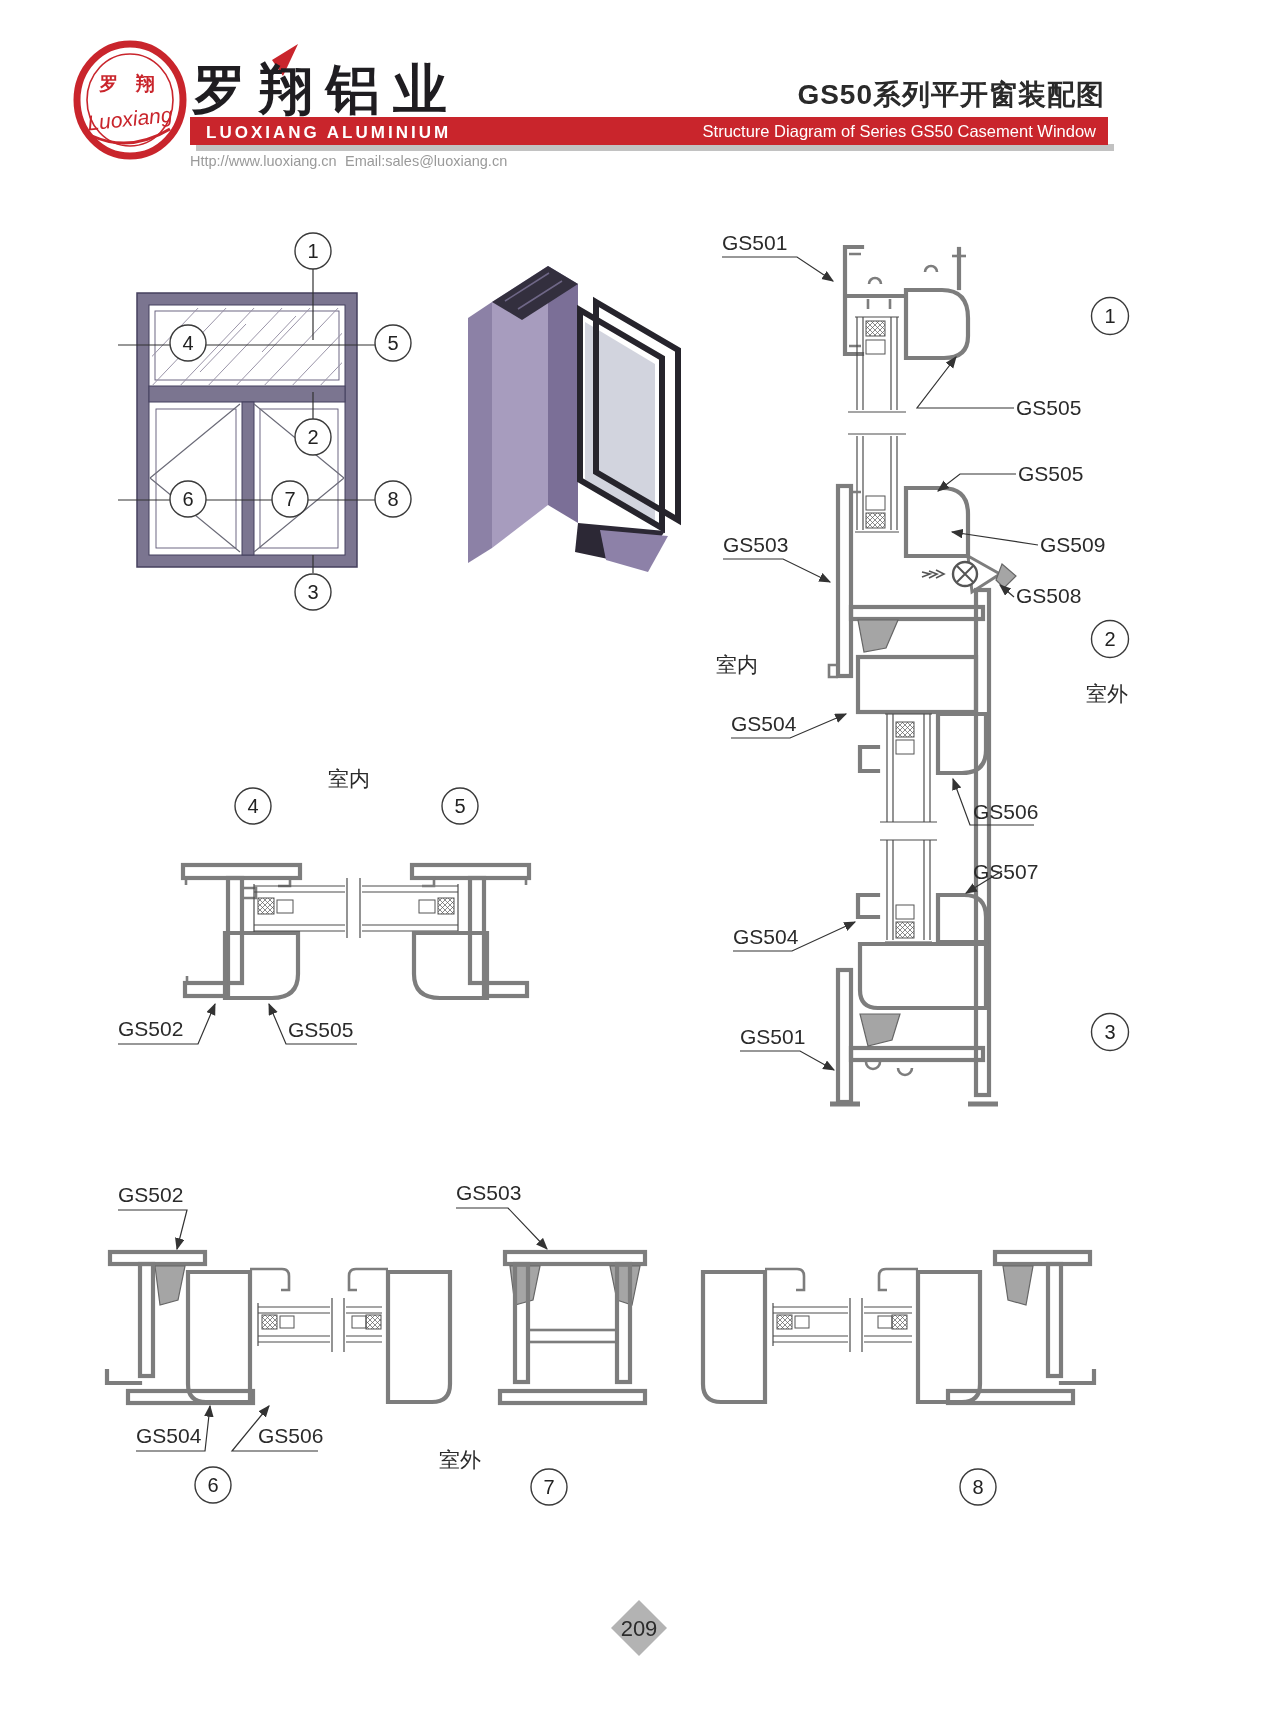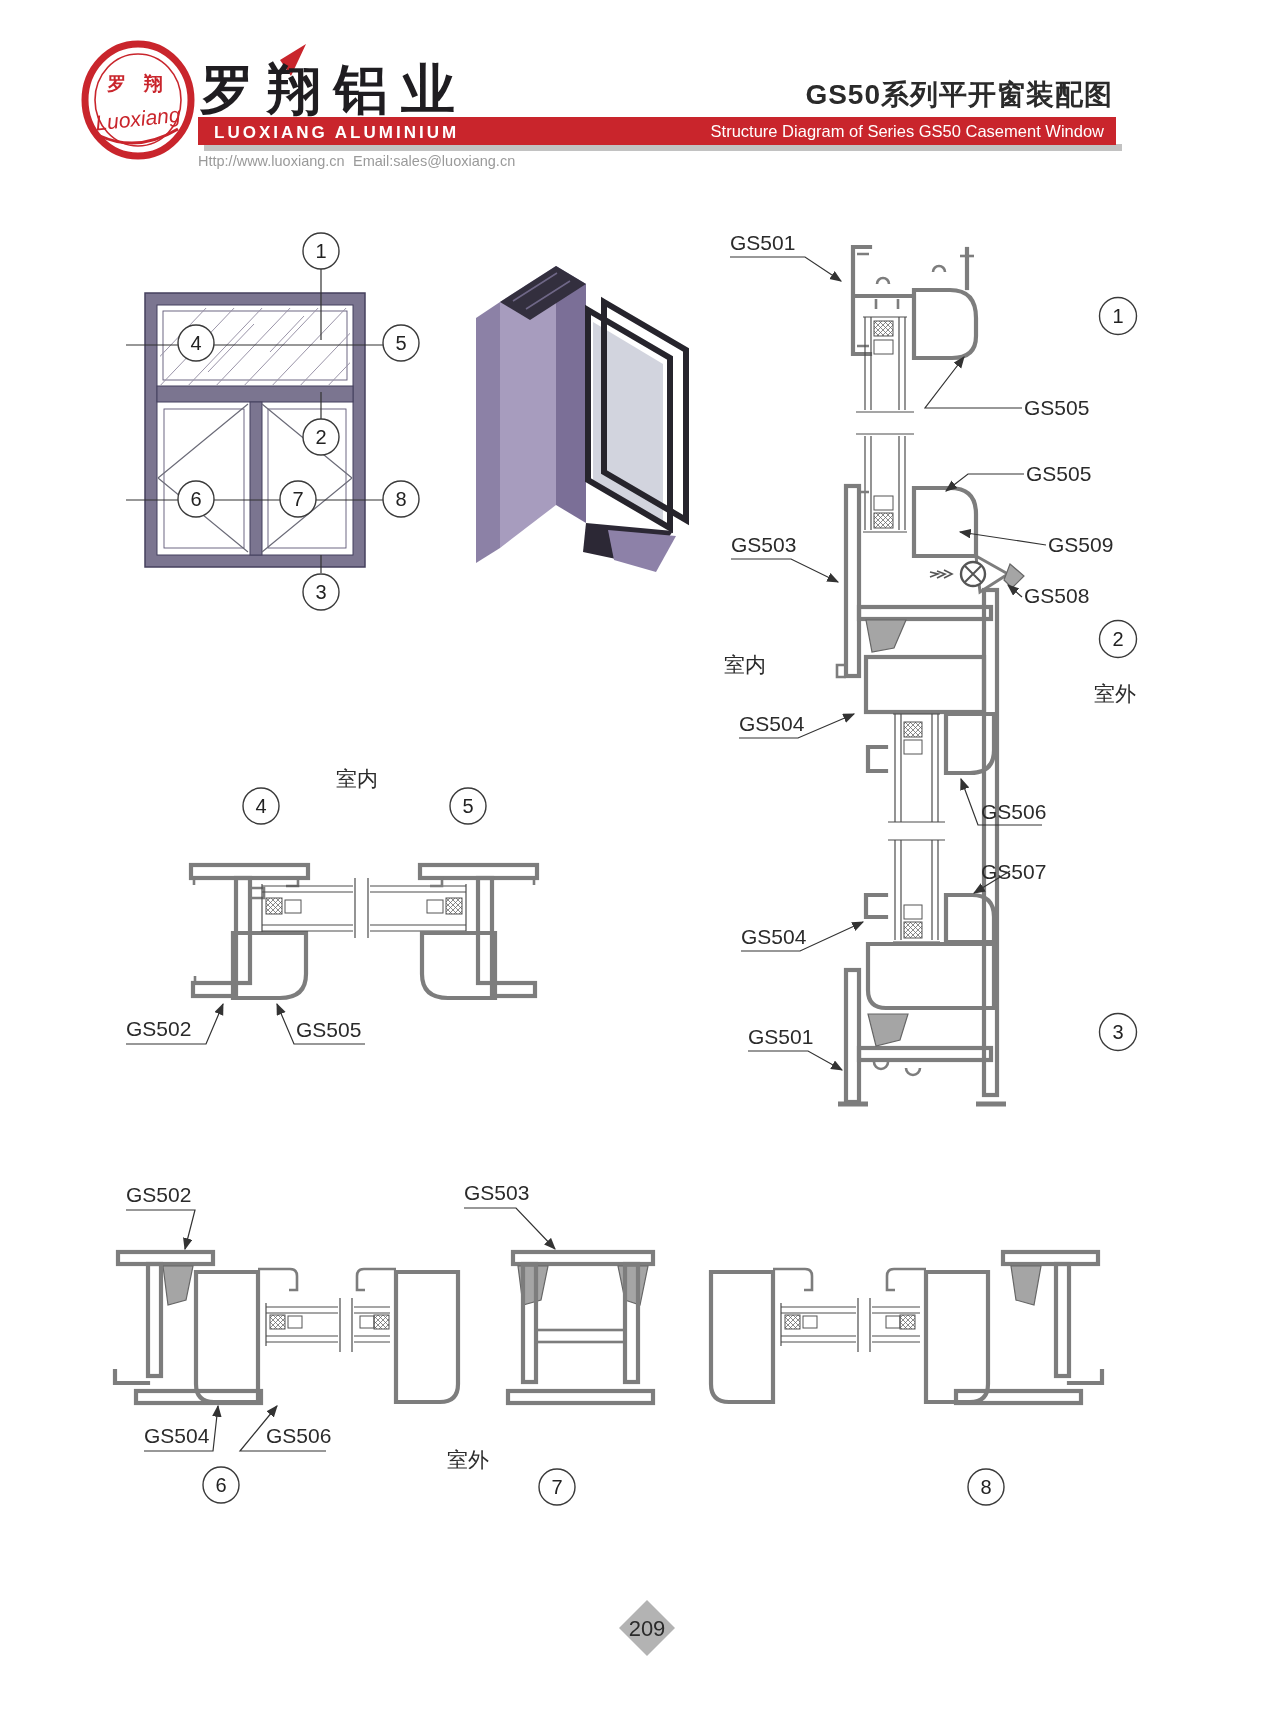--- a/index.html
+++ b/index.html
@@ -1,17 +1,17 @@
 <!DOCTYPE html>
 <html><head>
 <meta charset="utf-8">
 <style>
   html,body{margin:0;padding:0;background:#ffffff;}
   body{width:1277px;height:1721px;position:relative;font-family:"Liberation Sans",sans-serif;}
-  #stage{position:absolute;left:8px;top:0;width:1236px;height:1721px;text-align:center;}
+  #stage{position:absolute;left:0;top:0;width:1236px;height:1721px;text-align:center;}
   svg text{font-family:"Liberation Sans",sans-serif;}
   .lbl{font-size:21px;fill:#2b2b2b;}
   .cn{font-size:21px;fill:#2b2b2b;}
   .callout-num{font-size:20px;fill:#222;text-anchor:middle;}
   .prof{stroke:#7d7d7d;stroke-width:4.2;fill:none;stroke-linecap:square;}
   .prof-thin{stroke:#7d7d7d;stroke-width:2.6;fill:none;}
   .gl{stroke:#4d4d4d;stroke-width:1.2;fill:none;}
   .ldr{stroke:#333;stroke-width:1.2;fill:none;}
   .ccirc{fill:#fff;stroke:#3a3a3a;stroke-width:1.4;}
   .gasket{fill:#a5a5a5;stroke:#666;stroke-width:1.2;}

